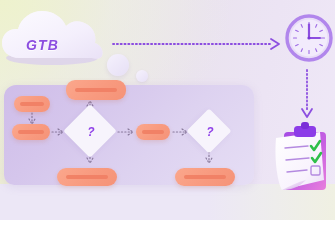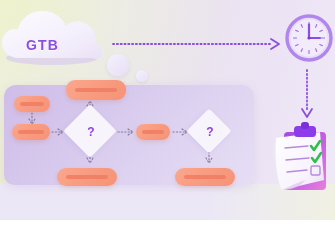--- a/index.html
+++ b/index.html
@@ -6,20 +6,21 @@
   body{
     width:335px;height:220px;overflow:hidden;
     font-family:"Liberation Sans",sans-serif;
     background:#ffffff;
   }
   #scene{
     position:relative;width:335px;height:220px;overflow:hidden;
     background:
       radial-gradient(120% 140% at 0% 0%, rgba(238,242,205,0.95) 0%, rgba(238,240,225,0.55) 28%, rgba(236,231,243,0.0) 58%),
       linear-gradient(100deg,#eef1cf 0%,#ecead9 16%,#ebe7e8 34%,#eae3ef 55%,#ece4f4 75%,#efe8f7 100%);
+    font-style: italic;
   }
   
   .bottom-band{
     position:absolute;left:0;bottom:0;width:335px;height:36px;
     background:linear-gradient(90deg,#ece7f6 0%,#ece7f6 62%,#eeedec 82%,#f0f0e2 100%);
   }
   
   .panel{
     position:absolute;left:4px;top:85px;width:250px;height:100px;
     border-radius:12px 12px 10px 10px;

